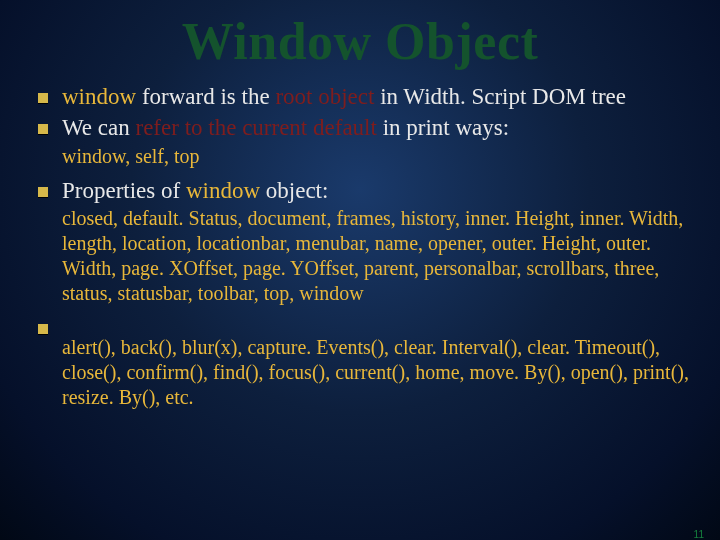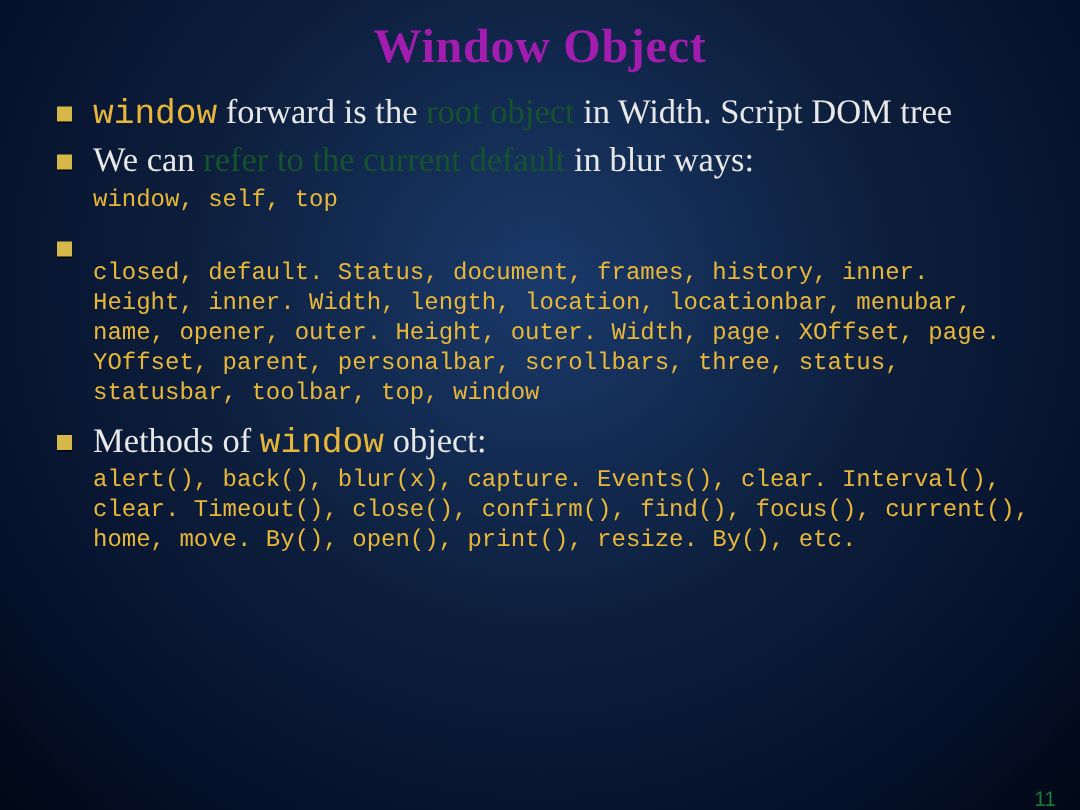--- a/index.html
+++ b/index.html
@@ -9,91 +9,91 @@
   font-family:"Times New Roman",Times,serif;
   color:#e8e8e8;
   box-sizing:border-box;
   padding:12px 28px 8px 28px;
   position:relative;
   overflow:hidden;
 }
 h1{
   margin:0 0 12px 0;
   text-align:center;
-  font-size:32px;
+  font-size:52px;
   font-weight:700;
-  color:#a21caf;
+  color:#14532d;
   letter-spacing:.5px;
 }
 .bullet{
   display:flex;
   align-items:flex-start;
   margin:2px 0 1px 10px;
 }
 .sq{
   width:10px;height:10px;
   background:#d6b84a;
   margin:10px 14px 0 0;
   flex:0 0 10px;
   box-shadow:0 1px 0 #000;
 }
 .line{
   font-size:23px;
   line-height:1.25;
 }
 .code{
-  font-family:Liberation Mono, monospace;
+  font-family:Liberation Serif, serif;
   color:#e8b73a;
   font-size:23px;
 }
-.hot{color:#14532d}
+.hot{color:#7f1d1d}
 .sub{
   margin:0 0 8px 34px;
 }
-.sub .code{font-size:16px;line-height:1.25}
+.sub .code{font-size:20px;line-height:1.25}
 .pageno{
   position:absolute;
   right:16px;bottom:0;
   color:#15803d;
-  font-size:14px;
+  font-size:10px;
   font-family:Arial,sans-serif;
 }
 </style>
 </head>
 <body>
 
 <h1>Window Object</h1>
 
 <div class="bullet">
   <div class="sq"></div>
   <div class="line">
     <span class="code">window</span><span> forward is the </span><span class="hot">root object</span><span> in Width. Script DOM tree</span>
   </div>
 </div>
 
 <div class="bullet">
   <div class="sq"></div>
   <div class="line">
-    <span>We can </span><span class="hot">refer to the current default</span><span> in blur ways:</span>
+    <span>We can </span><span class="hot">refer to the current default</span><span> in print ways:</span>
   </div>
 </div>
 <div class="sub">
   <span class="code">window, self, top</span>
 </div>
 
 <div class="bullet">
   <div class="sq"></div>
+  <div class="line">
+    <span>Properties of </span><span class="code">window</span><span> object:</span>
+  </div>
 </div>
 <div class="sub">
   <span class="code">closed, default. Status, document, frames, history, inner. Height, inner. Width, length, location, locationbar, menubar, name, opener, outer. Height, outer. Width, page. XOffset, page. YOffset, parent, personalbar, scrollbars, three, status, statusbar, toolbar, top, window</span>
 </div>
 
 <div class="bullet">
   <div class="sq"></div>
-  <div class="line">
-    <span>Methods of </span><span class="code">window</span><span> object:</span>
-  </div>
 </div>
 <div class="sub">
   <span class="code">alert(), back(), blur(x), capture. Events(), clear. Interval(), clear. Timeout(), close(), confirm(), find(), focus(), current(), home, move. By(), open(), print(), resize. By(), etc.</span>
 </div>
 
 <div class="pageno">11</div>
 
 </body></html>

